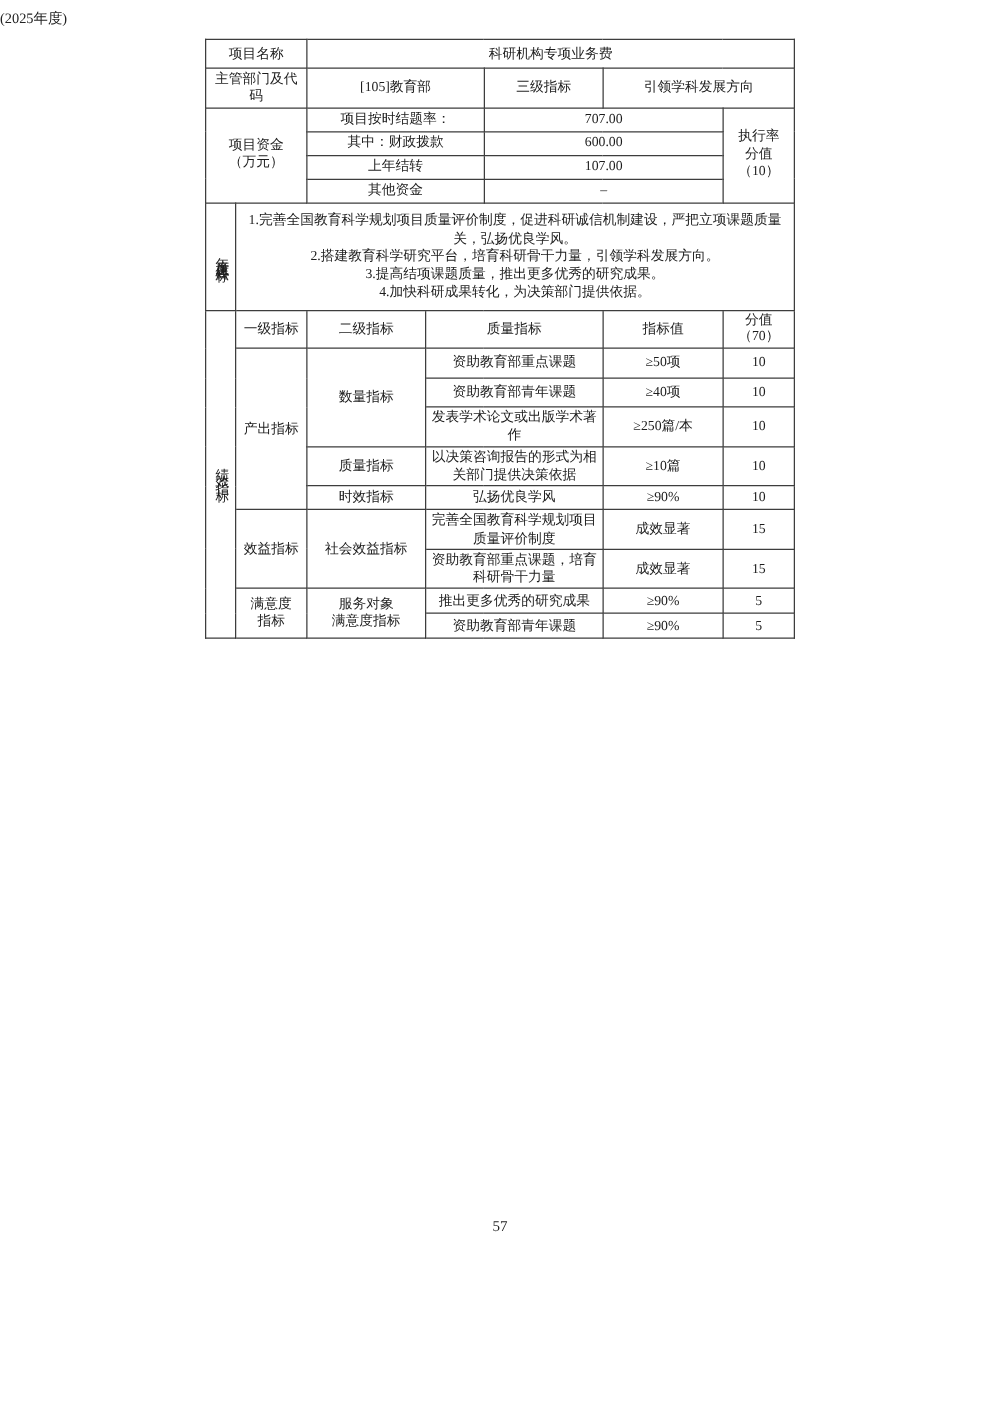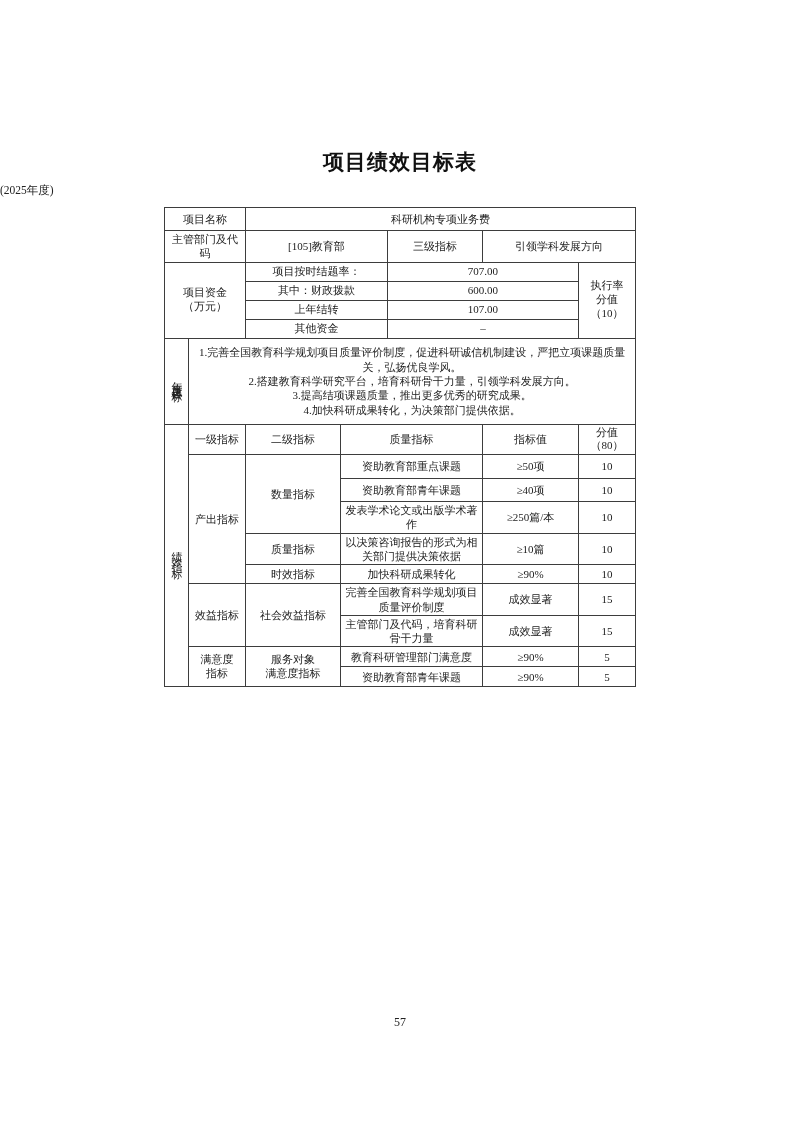--- a/index.html
+++ b/index.html
@@ -57,32 +57,31 @@
     text-orientation:upright;
     display:inline-block;
     line-height:1;
     letter-spacing:2px;
   }
   .vert.wide{letter-spacing:6px;}
   .stack-line{display:block;line-height:1.25;}
   .page-number{
     position:absolute;
     left:0;right:0;
-    top:1015px;
+    top:974px;
     text-align:center;
     font-size:12px;
     color:#222;
   }
 </style>
 </head>
 <body>
 
 <div class="page">
 
-  <h1 class="doc-title">项目绩效目标表</h1>
   <div class="doc-subtitle">(2025年度)</div>
 
   <table class="main">
     <colgroup>
       <col style="width:24px">
         <col style="width:57px">
         <col style="width:95px">
       <col style="width:47px">
         <col style="width:95px">
         <col style="width:96px">
@@ -143,21 +142,21 @@
     <tr style="height:28px">
       <td rowspan="10">
         <span class="vert wide">绩效指标</span>
       </td>
       <td>一级指标</td>
       <td>二级指标</td>
       <td colspan="2">质量指标</td>
       <td>指标值</td>
       <td>
         <span class="stack-line">分值</span>
-        <span class="stack-line">（80）</span>
+        <span class="stack-line">（70）</span>
       </td>
     </tr>
 
     <tr style="height:24px">
       <td rowspan="5">产出指标</td>
       <td rowspan="3">数量指标</td>
       <td colspan="2" class="al">资助教育部重点课题</td>
       <td>≥50项</td>
       <td>10</td>
     </tr>
@@ -172,48 +171,48 @@
       <td>10</td>
     </tr>
     <tr style="height:28px">
       <td>质量指标</td>
       <td colspan="2" class="al">以决策咨询报告的形式为相关部门提供决策依据</td>
       <td>≥10篇</td>
       <td>10</td>
     </tr>
     <tr style="height:19px">
       <td>时效指标</td>
-      <td colspan="2" class="al">加快科研成果转化</td>
+      <td colspan="2" class="al">弘扬优良学风</td>
       <td>≥90%</td>
       <td>10</td>
     </tr>
 
     <tr style="height:29px">
       <td rowspan="2">效益指标</td>
       <td rowspan="2">社会效益指标</td>
       <td colspan="2" class="al">完善全国教育科学规划项目质量评价制度</td>
       <td>成效显著</td>
       <td>15</td>
     </tr>
     <tr style="height:29px">
-      <td colspan="2" class="al">主管部门及代码，培育科研骨干力量</td>
+      <td colspan="2" class="al">资助教育部重点课题，培育科研骨干力量</td>
       <td>成效显著</td>
       <td>15</td>
     </tr>
 
     <tr style="height:20px">
       <td rowspan="2">
         <span class="stack-line">满意度</span>
         <span class="stack-line">指标</span>
       </td>
       <td rowspan="2">
         <span class="stack-line">服务对象</span>
         <span class="stack-line">满意度指标</span>
       </td>
-      <td colspan="2" class="al">教育科研管理部门满意度</td>
+      <td colspan="2" class="al">推出更多优秀的研究成果</td>
       <td>≥90%</td>
       <td>5</td>
     </tr>
     <tr style="height:20px">
       <td colspan="2" class="al">资助教育部青年课题</td>
       <td>≥90%</td>
       <td>5</td>
     </tr>
   </tbody>
     </table>

